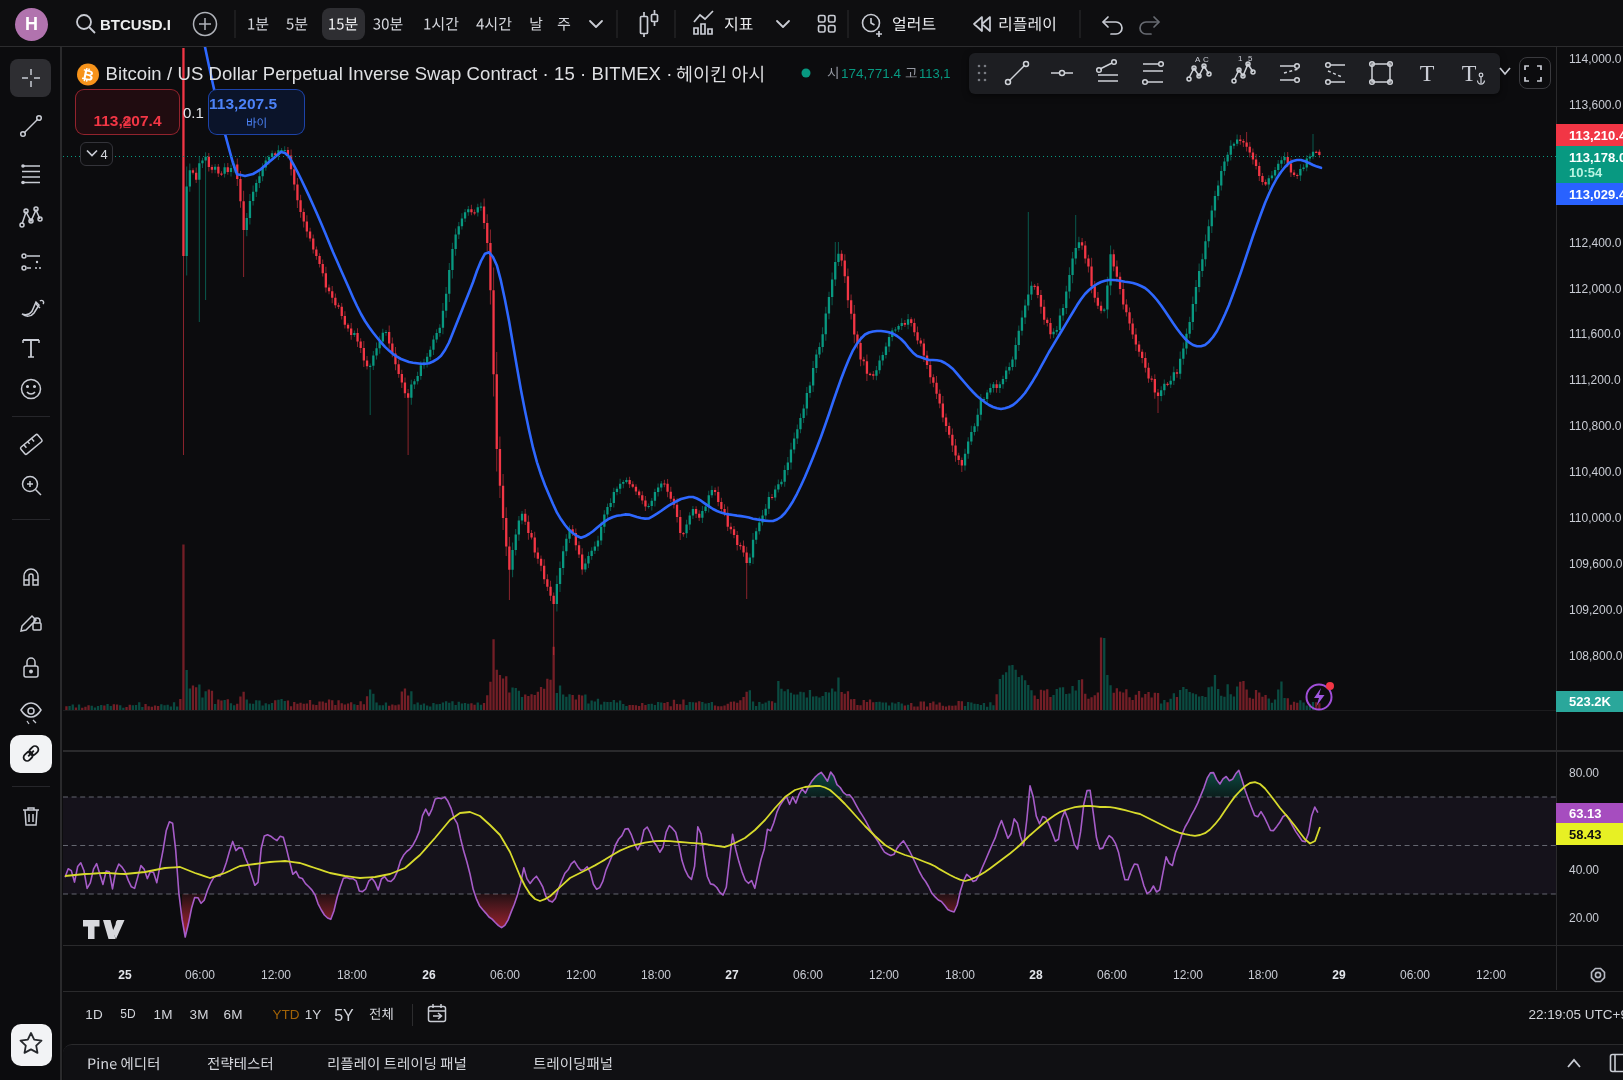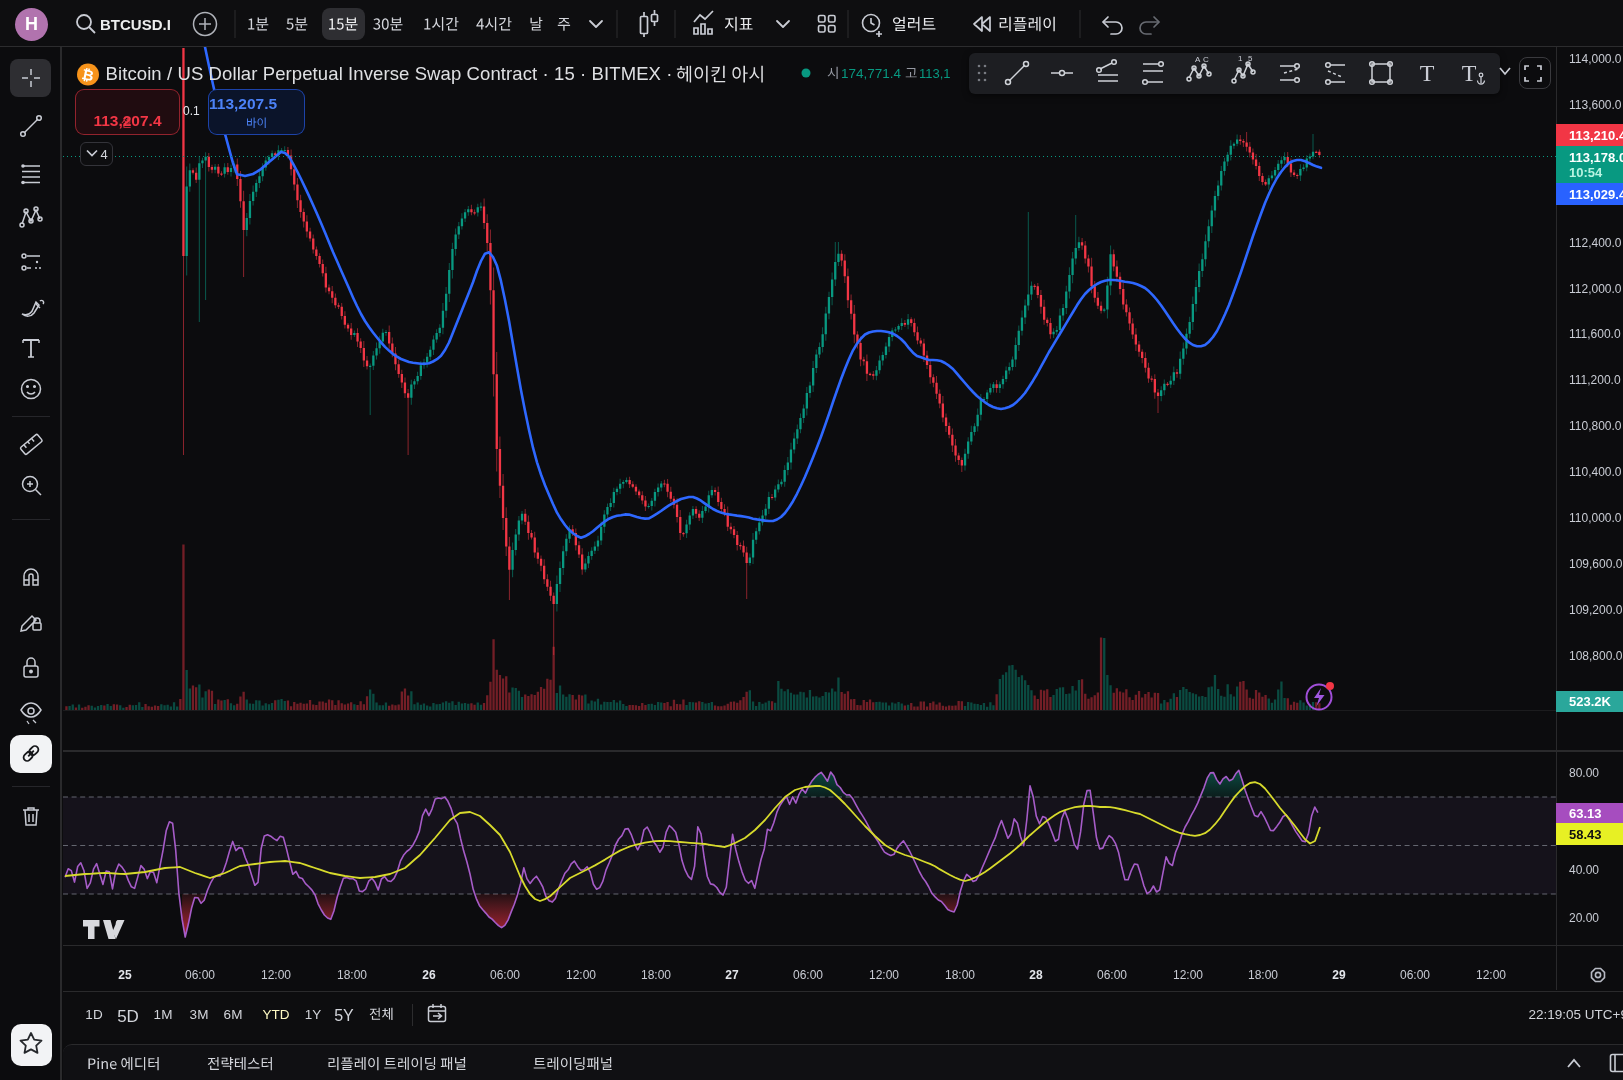--- a/index.html
+++ b/index.html
@@ -123,37 +123,37 @@
 <div class="abs" style="left:100px;top:16px;font-size:15px;font-weight:bold;color:#eceded;z-index:20">BTCUSD.I</div>
 <div class="abs" style="left:322px;top:8px;width:43px;height:32px;background:#2e2e32;border-radius:8px;z-index:19"></div>
 
 <div class="abs" style="left:105.5px;top:63px;font-size:18.5px;color:#dfe0e3;letter-spacing:0.1px;z-index:20;white-space:pre">Bitcoin / US Dollar Perpetual Inverse Swap Contract · 15 · BITMEX · </div>
 <div class="abs" style="left:841px;top:66px;font-size:13.5px;color:#089981;z-index:20">174,771.4</div>
 <div class="abs" style="left:919px;top:66px;font-size:13px;color:#089981;z-index:20">113,1</div>
 
 <div class="abs" style="left:75px;top:89px;width:105px;height:46px;border:1px solid rgba(242,54,69,0.55);background:#200c10;border-radius:9px;z-index:20;text-align:center">
  <div style="margin-top:22px;font-size:15.5px;font-weight:bold;color:#f23645">113,207.4</div>
   </div>
-<div class="abs" style="left:183px;top:104px;font-size:12px;color:#e3e5ea;z-index:20">0.1</div>
+<div class="abs" style="left:183px;top:104px;font-size:15px;color:#e3e5ea;z-index:20">0.1</div>
 <div class="abs" style="left:208px;top:89px;width:97px;height:46px;border:1px solid rgba(41,98,255,0.6);background:#0b142a;border-radius:9px;z-index:20;text-align:left">
  <div style="margin-top:5px;font-size:15.5px;font-weight:bold;color:#4c82f7">113,207.5</div>
   </div>
 <div class="abs" style="left:80px;top:142px;width:33px;height:24px;border:1px solid #34343a;background:#0e0e10;border-radius:6px;z-index:20"></div>
 
 <div class="abs" style="left:969px;top:53px;width:531px;height:41px;background:#1d1e22;border-radius:6px;z-index:19;box-shadow:0 2px 6px rgba(0,0,0,0.5)"></div>
 <div class="abs" style="left:1519px;top:57px;width:32px;height:32px;border:1px solid #3a3a3e;border-radius:8px;z-index:19"></div>
 
 <div class="abs" style="left:63px;top:991px;width:1560px;height:49px;background:#0d0d0f;border-top:1px solid #2a2a2c;z-index:5"></div>
 <div class="abs" style="left:63px;top:1044px;width:1560px;height:36px;background:#101013;border-top:1px solid #2a2a2c;border-top-left-radius:9px;z-index:5"></div>
 <div class="abs" style="left:94px;top:1007px;transform:translateX(-50%);font-size:13.5px;color:#d2d4da;z-index:20">1D</div>
-<div class="abs" style="left:128px;top:1007px;transform:translateX(-50%);font-size:17px;color:#d2d4da;z-index:20">5D</div>
+<div class="abs" style="left:128px;top:1007px;transform:translateX(-50%);font-size:12px;color:#d2d4da;z-index:20">5D</div>
 <div class="abs" style="left:163px;top:1007px;transform:translateX(-50%);font-size:13.5px;color:#d2d4da;z-index:20">1M</div>
 <div class="abs" style="left:199px;top:1007px;transform:translateX(-50%);font-size:13.5px;color:#d2d4da;z-index:20">3M</div>
 <div class="abs" style="left:233px;top:1007px;transform:translateX(-50%);font-size:13.5px;color:#d2d4da;z-index:20">6M</div>
-<div class="abs" style="left:276px;top:1007px;transform:translateX(-50%);font-size:13.5px;color:#fef9c3;z-index:20">YTD</div>
+<div class="abs" style="left:286px;top:1007px;transform:translateX(-50%);font-size:13.5px;color:#a16207;z-index:20">YTD</div>
 <div class="abs" style="left:313px;top:1007px;transform:translateX(-50%);font-size:13.5px;color:#d2d4da;z-index:20">1Y</div>
 <div class="abs" style="left:344px;top:1007px;transform:translateX(-50%);font-size:16px;color:#d2d4da;z-index:20">5Y</div>
 <div class="abs" style="left:412px;top:1004px;width:1px;height:22px;background:#2c2c2e;z-index:20"></div>
 <div class="abs" style="right:-5px;top:1007px;font-size:13.5px;color:#d2d4da;z-index:20">22:19:05 UTC+9</div>
 <div class="abs" style="left:0;top:0;z-index:30">
     <svg width="1623" height="1080" viewBox="0 0 1623 1080" style="position:absolute;left:0;top:0;z-index:30;pointer-events:none">
       <g stroke="#c9ccd4" stroke-width="1.8" fill="none">
         <circle cx="84" cy="22" r="7"></circle>
         <line x1="89" y1="27" x2="95" y2="33"></line>
       </g>

